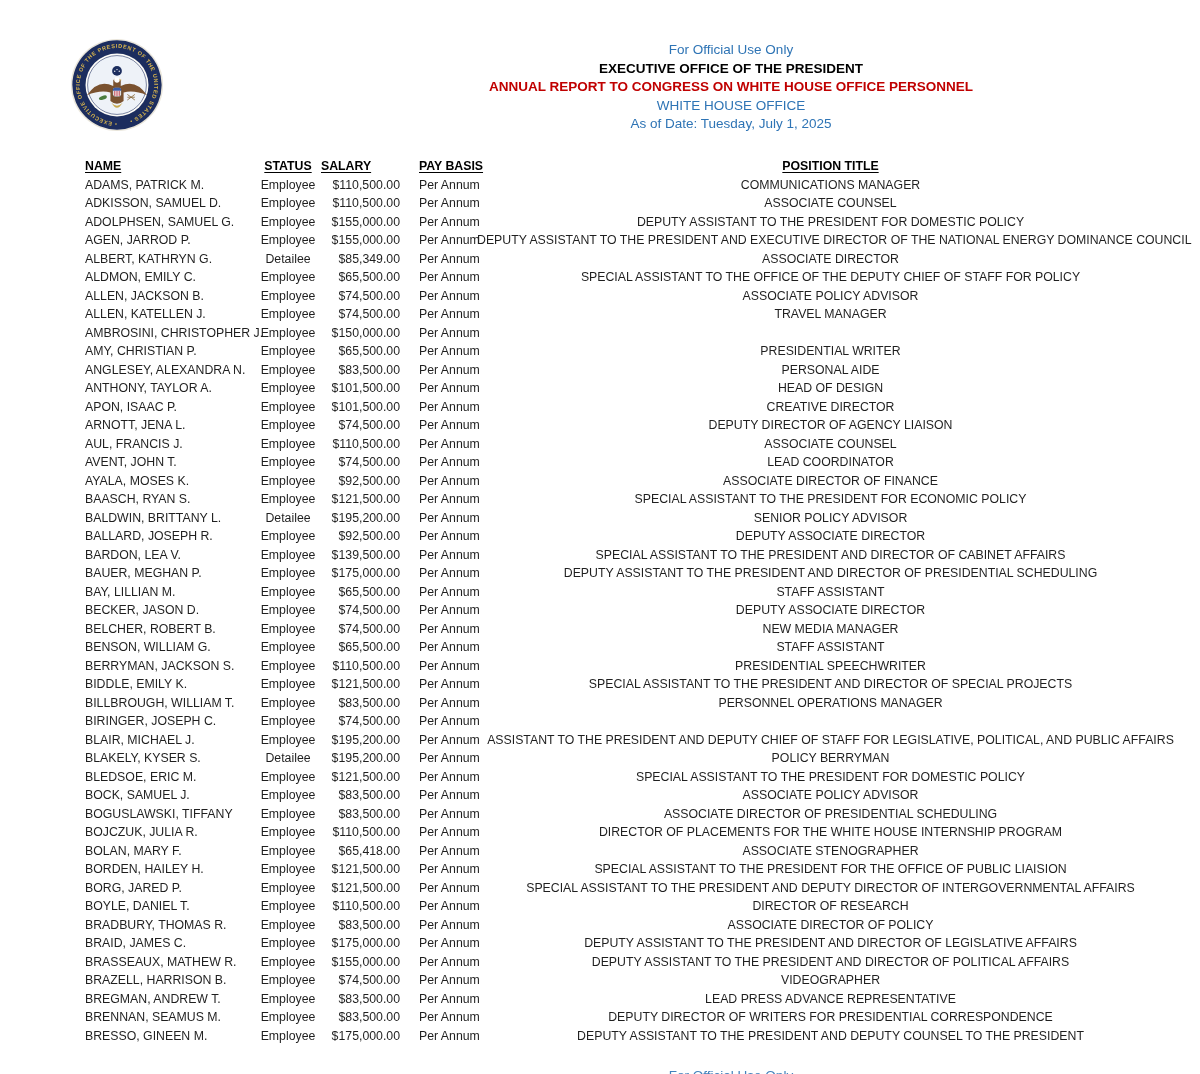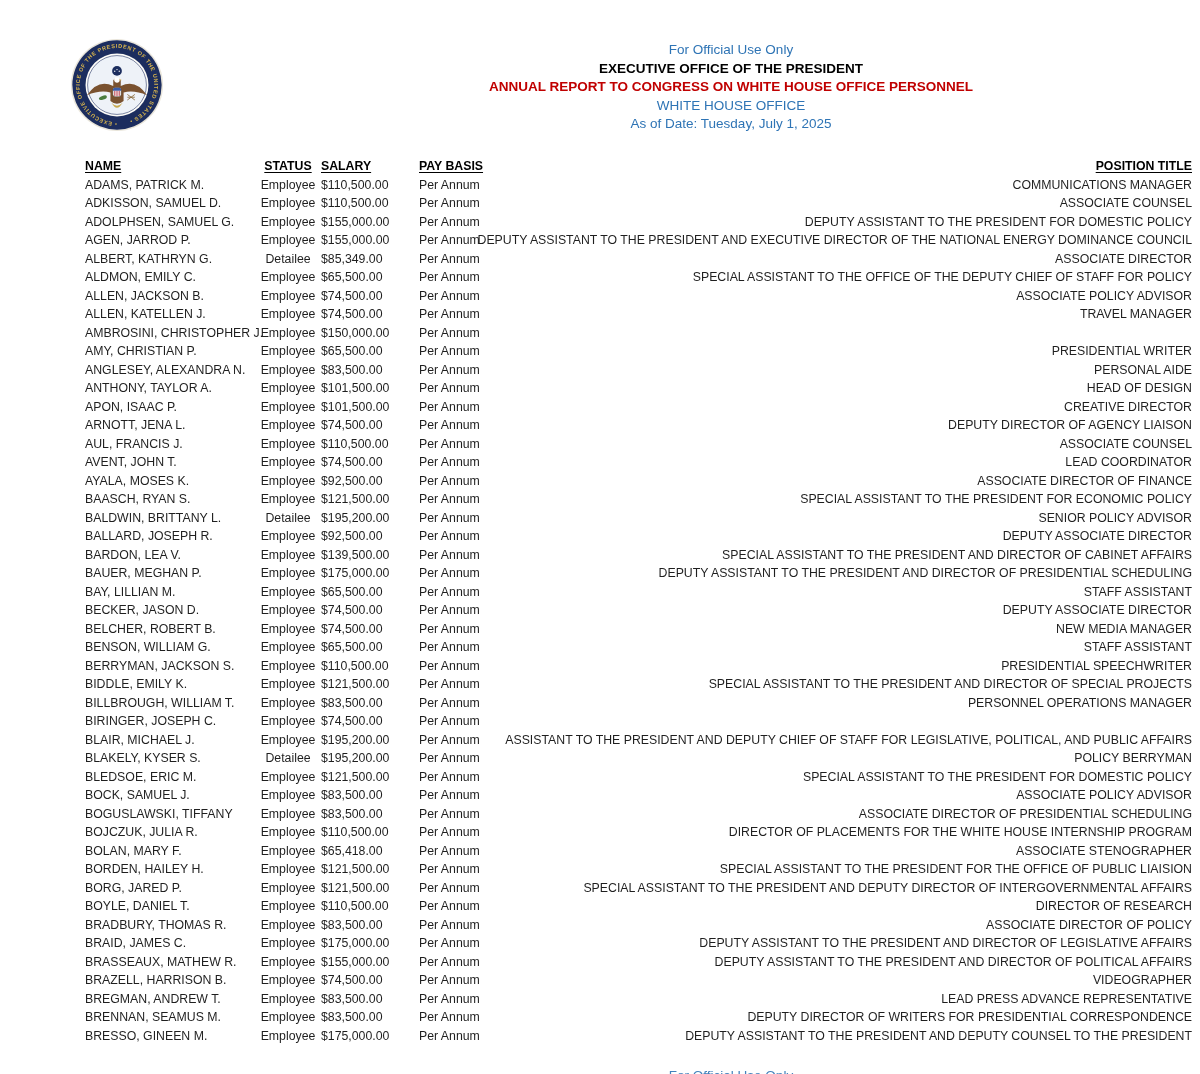--- a/index.html
+++ b/index.html
@@ -19,33 +19,33 @@
   
   .header-block {
     position: absolute; left: 262px; top: 41px; width: 938px;
     text-align: center; font-size: 13.5px; line-height: 18.6px;
   }
   .h-blue  { color: #2E74B5; }
   .h-black { color: #000000; font-weight: bold; }
   .h-red   { color: #C00000; font-weight: bold; }
 
   
-  .table { position: absolute; left: 0; right: 8px; top: 157px; font-size: 12.3px; }
+  .table { position: absolute; left: 0; right: 16px; top: 157px; font-size: 12.3px; }
   .row {
     display: grid;
     grid-template-columns: 170px 66px 79px 77px auto;
     margin-left: 85px;
     line-height: 18.5px;
     white-space: nowrap;
   }
   .c-name     { text-align: left; }
   .c-status   { text-align: center; }
-  .c-salary   { text-align: left; }
+  .c-salary   { text-align: right; }
   .c-paybasis { text-align: left; padding-left: 7px; margin-left: 12px; }
-  .c-title    { text-align: right; }
+  .c-title    { text-align: center; }
   .thead span {
     font-weight: bold; color: #000;
     text-decoration: underline;
     text-underline-offset: 2px;
   }
   .thead .c-salary { text-align: left; }
 
   
   .footer-clip {
     position: absolute; left: 262px; width: 938px; top: 1068px; height: 6px;

